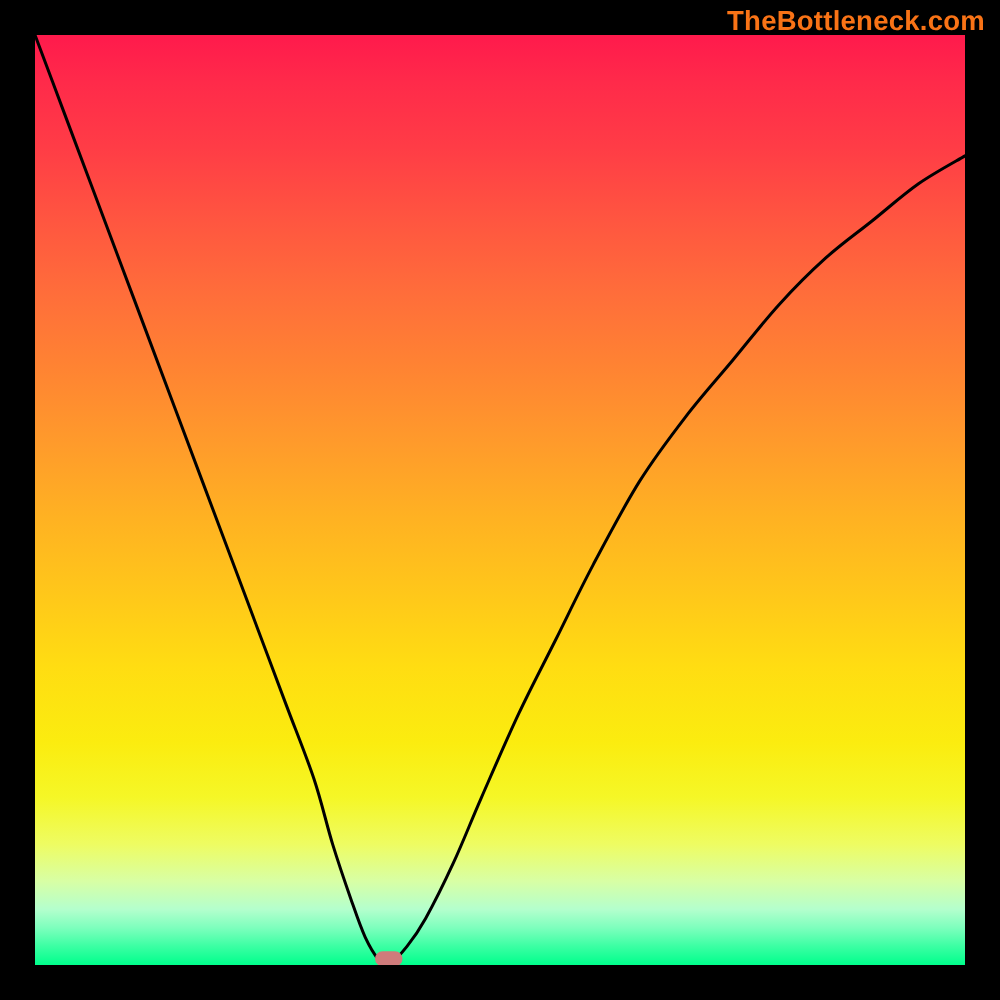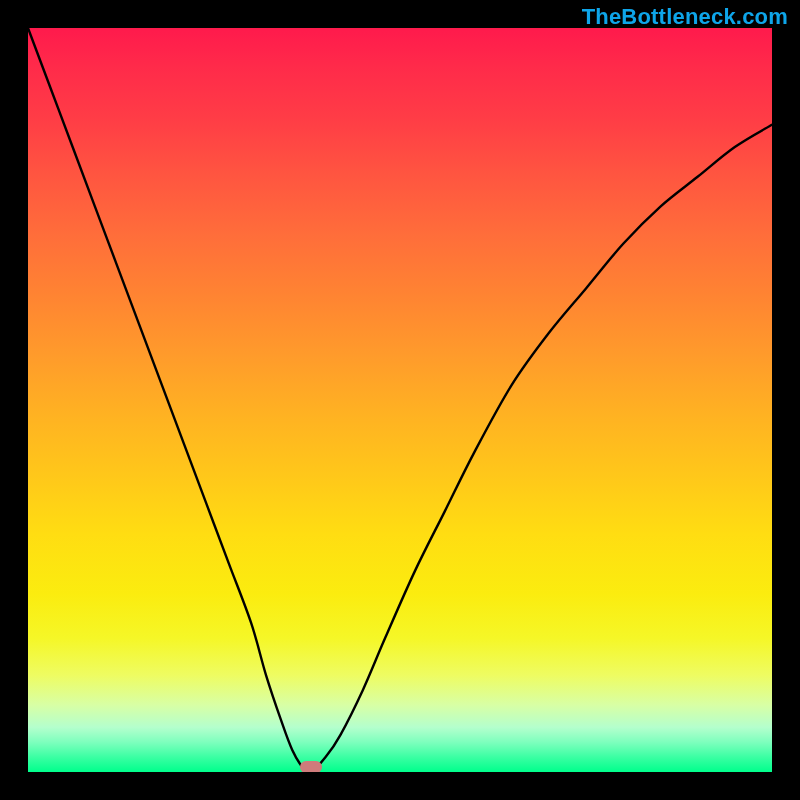--- a/index.html
+++ b/index.html
@@ -41,21 +41,21 @@
       #3bffa3 98%,
       #00ff8c 100%);
   }
   .watermark {
     position: absolute;
     top: 4px;
     right: 12px;
     font-family: Arial, Helvetica, sans-serif;
     font-size: 22px;
     font-weight: 600;
-    color: #0ea5e9;
+    color: #f97316;
     letter-spacing: 0.2px;
     user-select: none;
   }
   .curve {
     position: absolute;
     inset: 0;
   }
   .marker {
     position: absolute;
     width: 22px;

